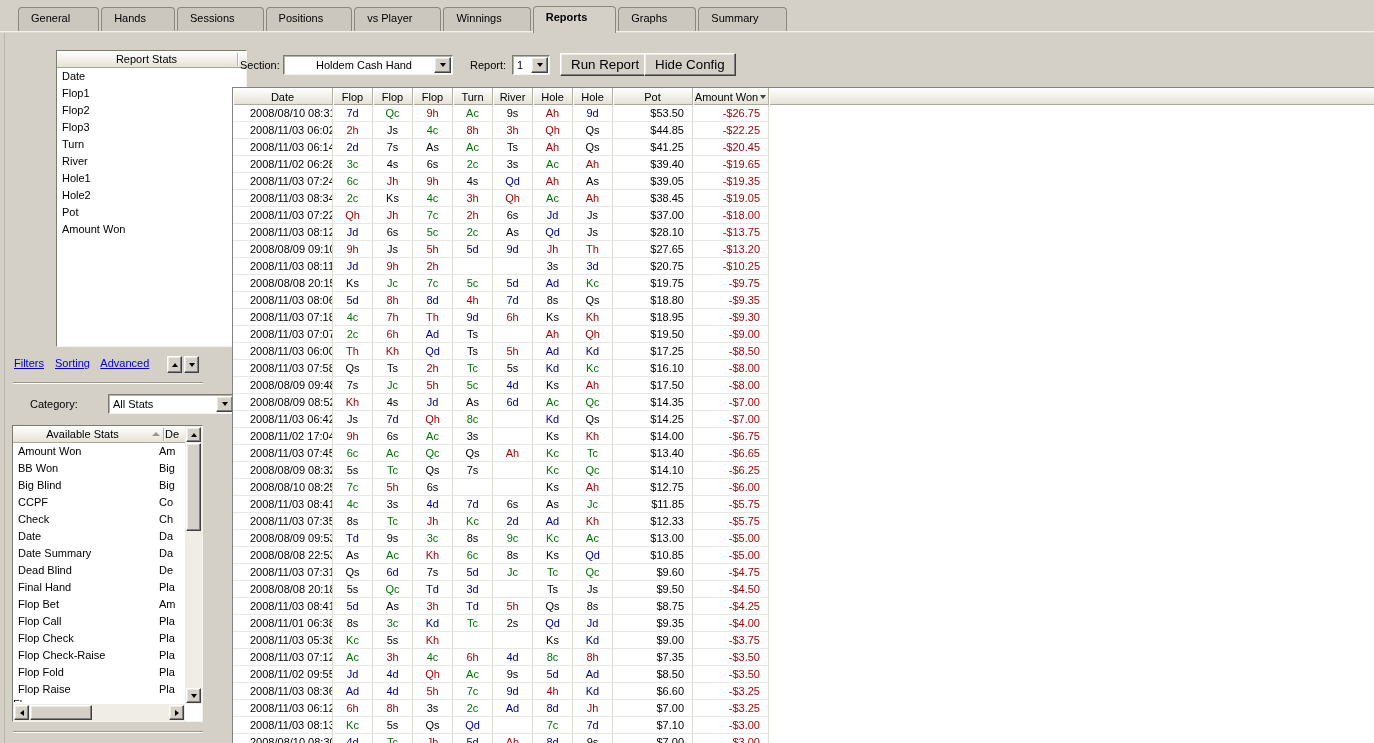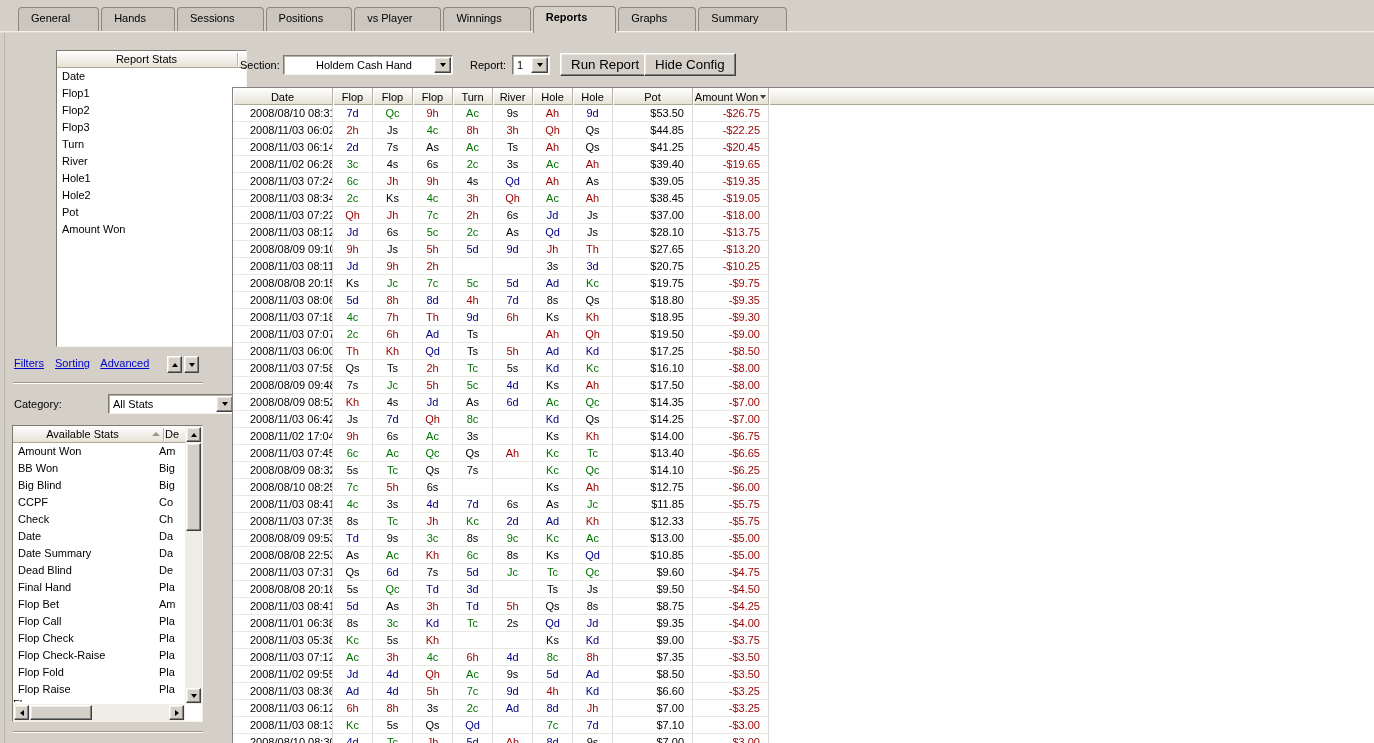--- a/index.html
+++ b/index.html
@@ -134,21 +134,21 @@
   </div>
   <div class="mini-btn raised" style="left:167px;top:356px;">
     <span class="tri-up"></span>
   </div>
   <div class="mini-btn raised" style="left:184px;top:356px;">
     <span class="tri-down"></span>
   </div>
 
   <div class="groove" style="position:absolute;left:13px;top:382px;width:190px;"></div>
 
-  <span style="position:absolute;left:14px;top:398px;">Category:</span>
+  <span style="position:absolute;left:30px;top:398px;">Category:</span>
   <div class="combo" style="left:76px;top:394px;width:127px;margin-left:32px;">
     <span class="combo-text">All Stats</span>
     <span class="combo-btn">
       <span class="tri-down"></span>
     </span>
   </div>
 
   <div class="lvbox" style="left:12px;top:425px;width:191px;height:297px;">
     <div class="lvheader" style="width:172px;">
       <span class="title">Available Stats</span>

